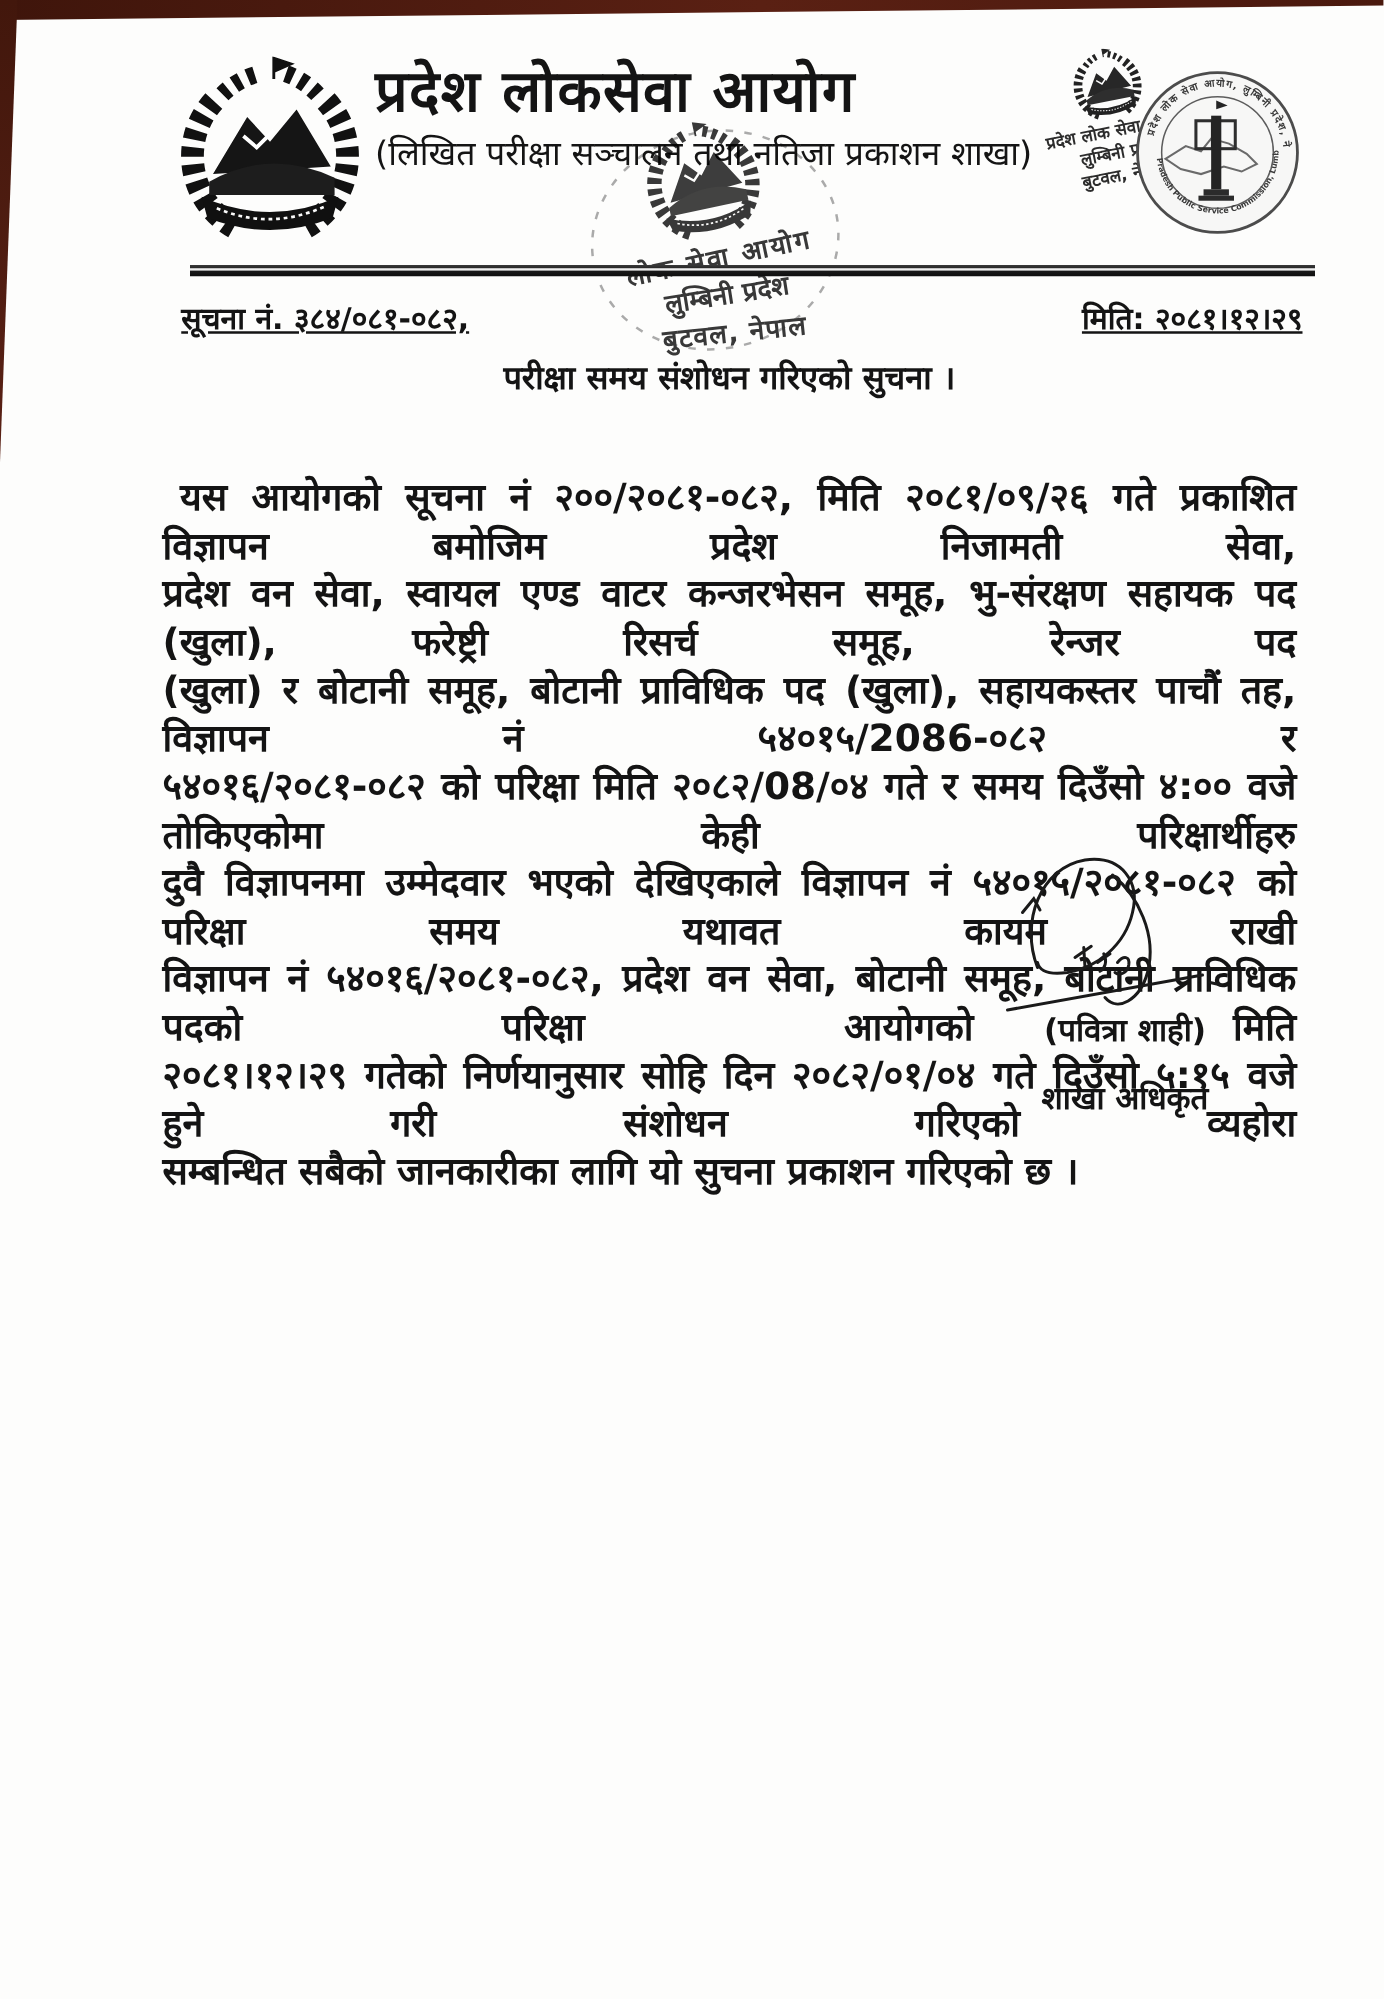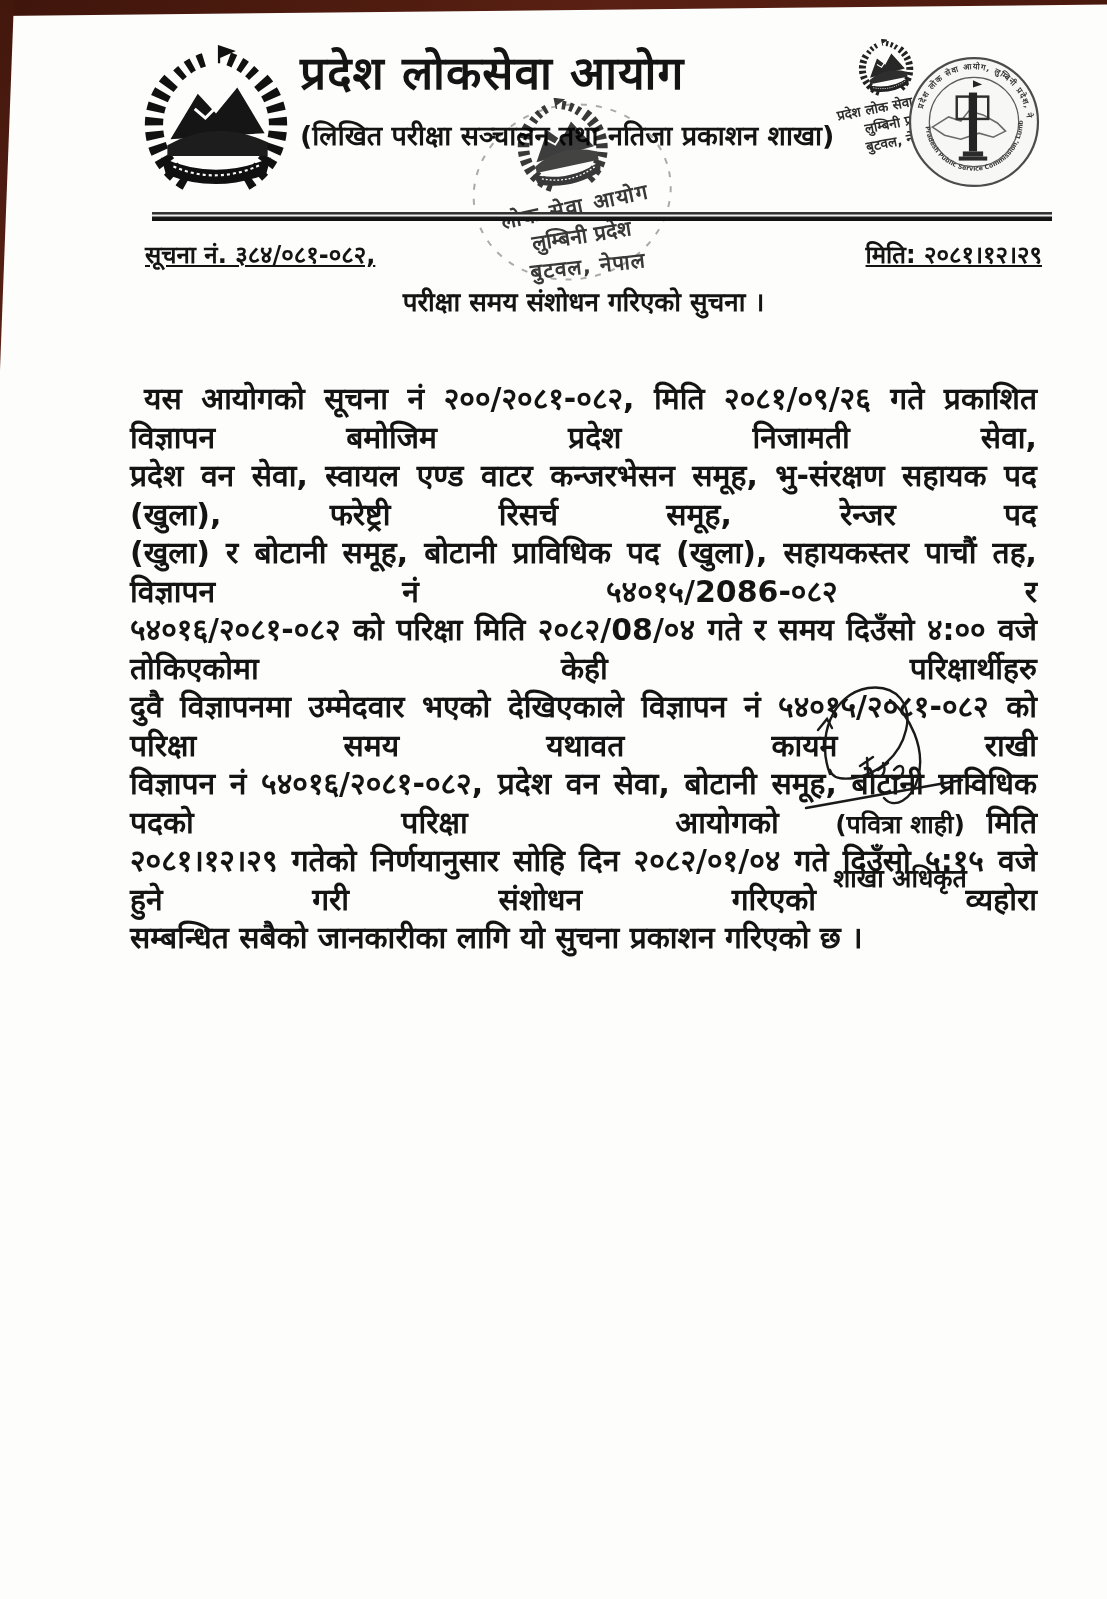--- a/index.html
+++ b/index.html
@@ -14,21 +14,21 @@
     background:linear-gradient(to right,#3f150b,#5a2013 55%,#4a190e);
     clip-path:polygon(0 0,100% 0,100% 28%,0 100%);}
   .scan-left{position:absolute;left:0;top:0;width:14px;height:370px;
     background:linear-gradient(to bottom,#42170c,#5a2115);
     clip-path:polygon(0 0,100% 0,0 100%);}
   
   .emblem-main{position:absolute;left:140px;top:45px;width:152px;height:152px;}
   .head-center{position:absolute;left:300px;top:48px;width:600px;text-align:left;}
   .org-name{font-size:46px;font-weight:700;letter-spacing:1px;line-height:1.1;}
   .location-line{font-size:30px;font-weight:700;margin-top:18px;}
-  .branch-line{font-size:27px;font-weight:700;margin-top:17px;white-space:nowrap;}
+  .branch-line{font-size:27px;font-weight:400;margin-top:4px;white-space:nowrap;}
   
   .side-stamp{position:absolute;left:816px;top:38px;width:150px;text-align:center;
     transform:rotate(-11deg);opacity:.92;color:#1b1b1b;}
   .side-stamp .mini-emblem{width:58px;height:58px;margin:0 auto;}
   .side-stamp .s-line{font-size:13.5px;font-weight:700;line-height:1.35;white-space:nowrap;}
   
   .seal{position:absolute;left:908px;top:56px;width:132px;height:132px;}
   
   .center-stamp{position:absolute;left:466px;top:96px;width:212px;height:190px;
     transform:rotate(-12deg);mix-blend-mode:multiply;opacity:.9;color:#222;}

